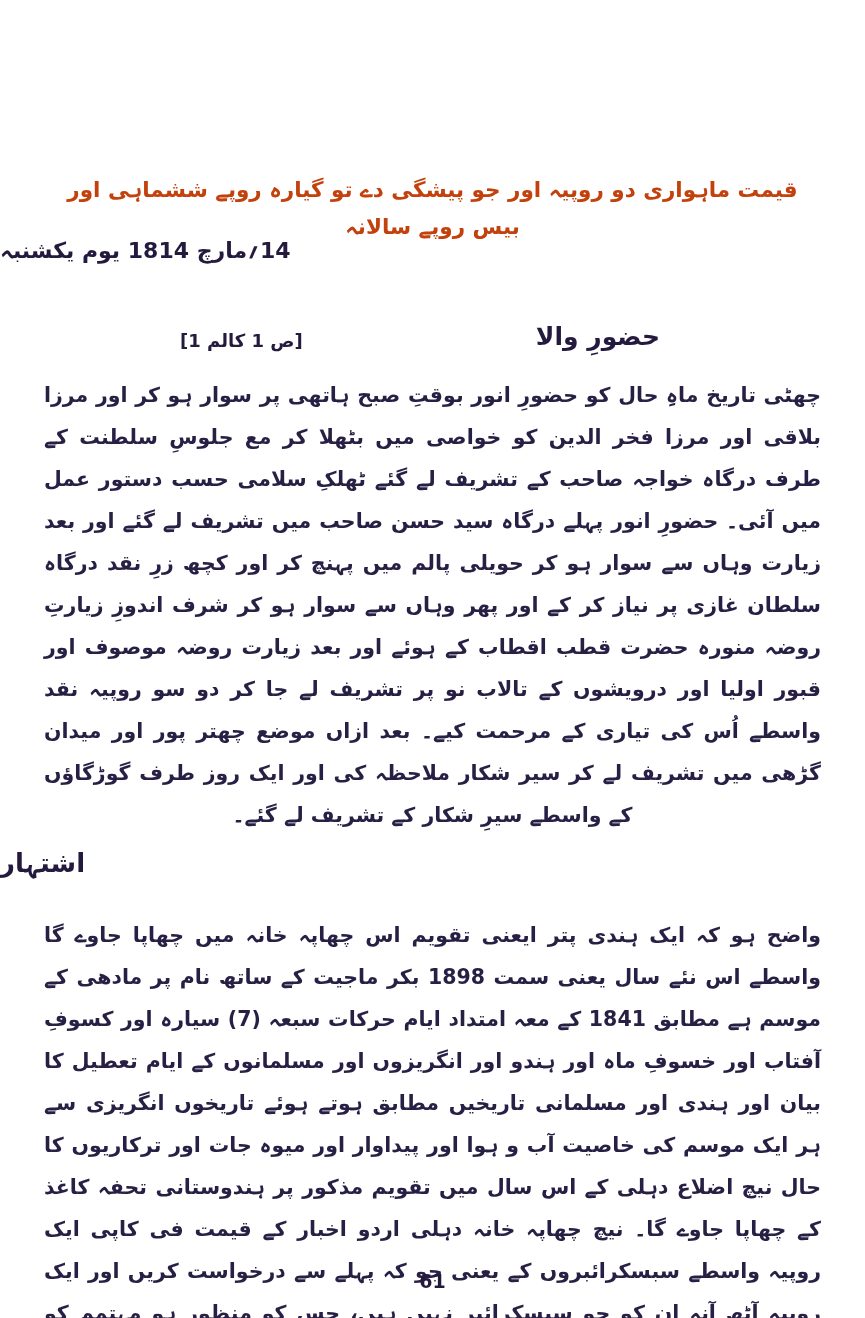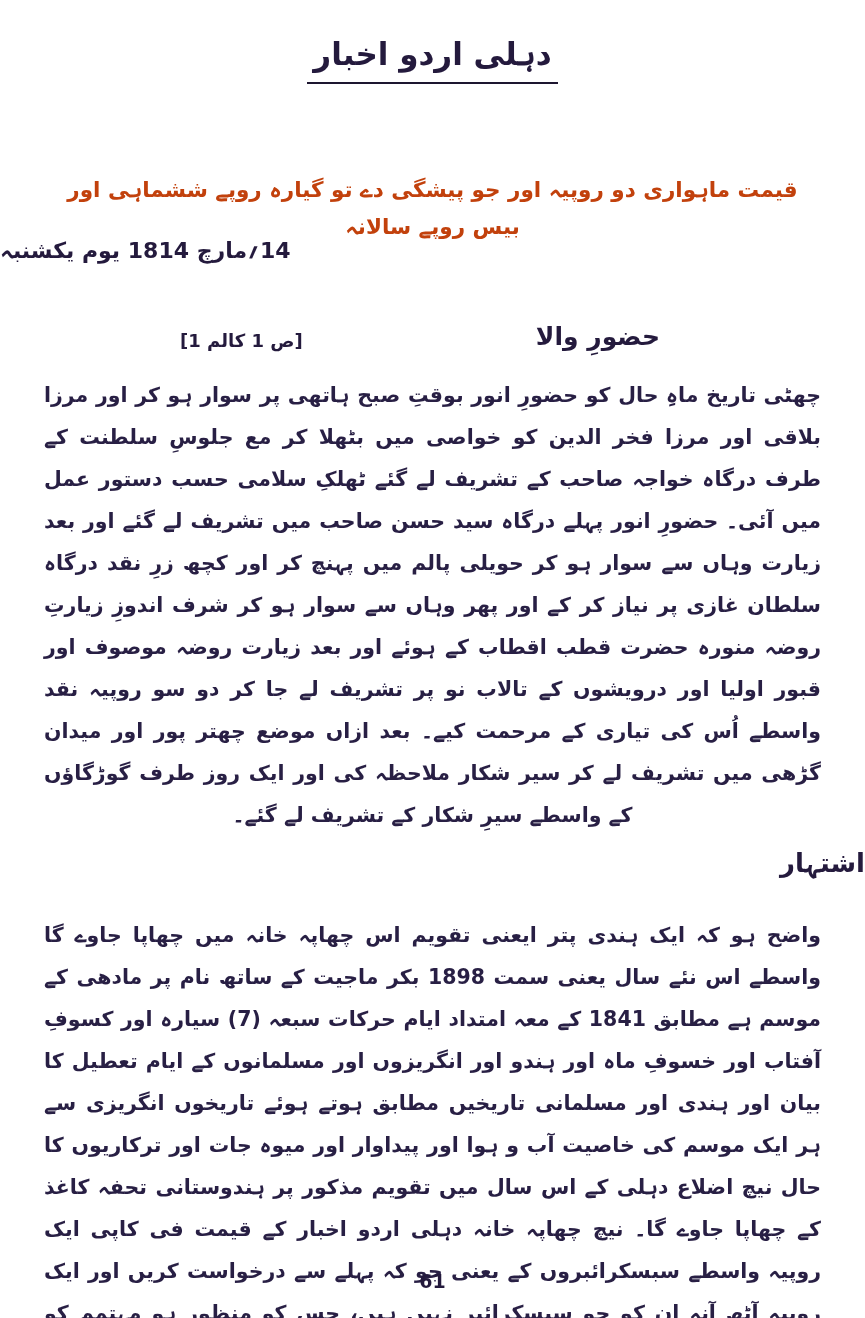--- a/index.html
+++ b/index.html
@@ -113,21 +113,21 @@
     font-weight: 600;
     color: #241a3d;
     white-space: nowrap;
     direction: rtl;
   }
 
   .section-head.s2 {
     top: 848px;
     left: 0;
     right: 0;
-    text-align: right;
+    text-align: left;
   }
   .section-title-centered {
     display: inline-block;
     font-size: 26px;
     font-weight: 700;
     color: #241a3d;
   }
 
   
   .body-block {
@@ -161,23 +161,20 @@
     font-size: 19px;
     font-weight: 600;
     color: #241a3d;
   }
 </style>
 </head>
 <body>
 
 <div class="page">
 
-  <div class="masthead">
-    <div class="masthead-title">دہلی اردو اخبار</div>
-  </div>
 
 
   <div class="price-line">قیمت ماہواری دو روپیہ اور جو پیشگی دے تو گیارہ روپے ششماہی اور بیس روپے سالانہ</div>
 
   <div class="date-line">14؍مارچ 1814 یوم یکشنبہ</div>
 
   <div class="section-head s1">
     <div class="section-title">حضورِ والا</div>
     <div class="column-ref">[ص 1 کالم 1]</div>
   </div>

